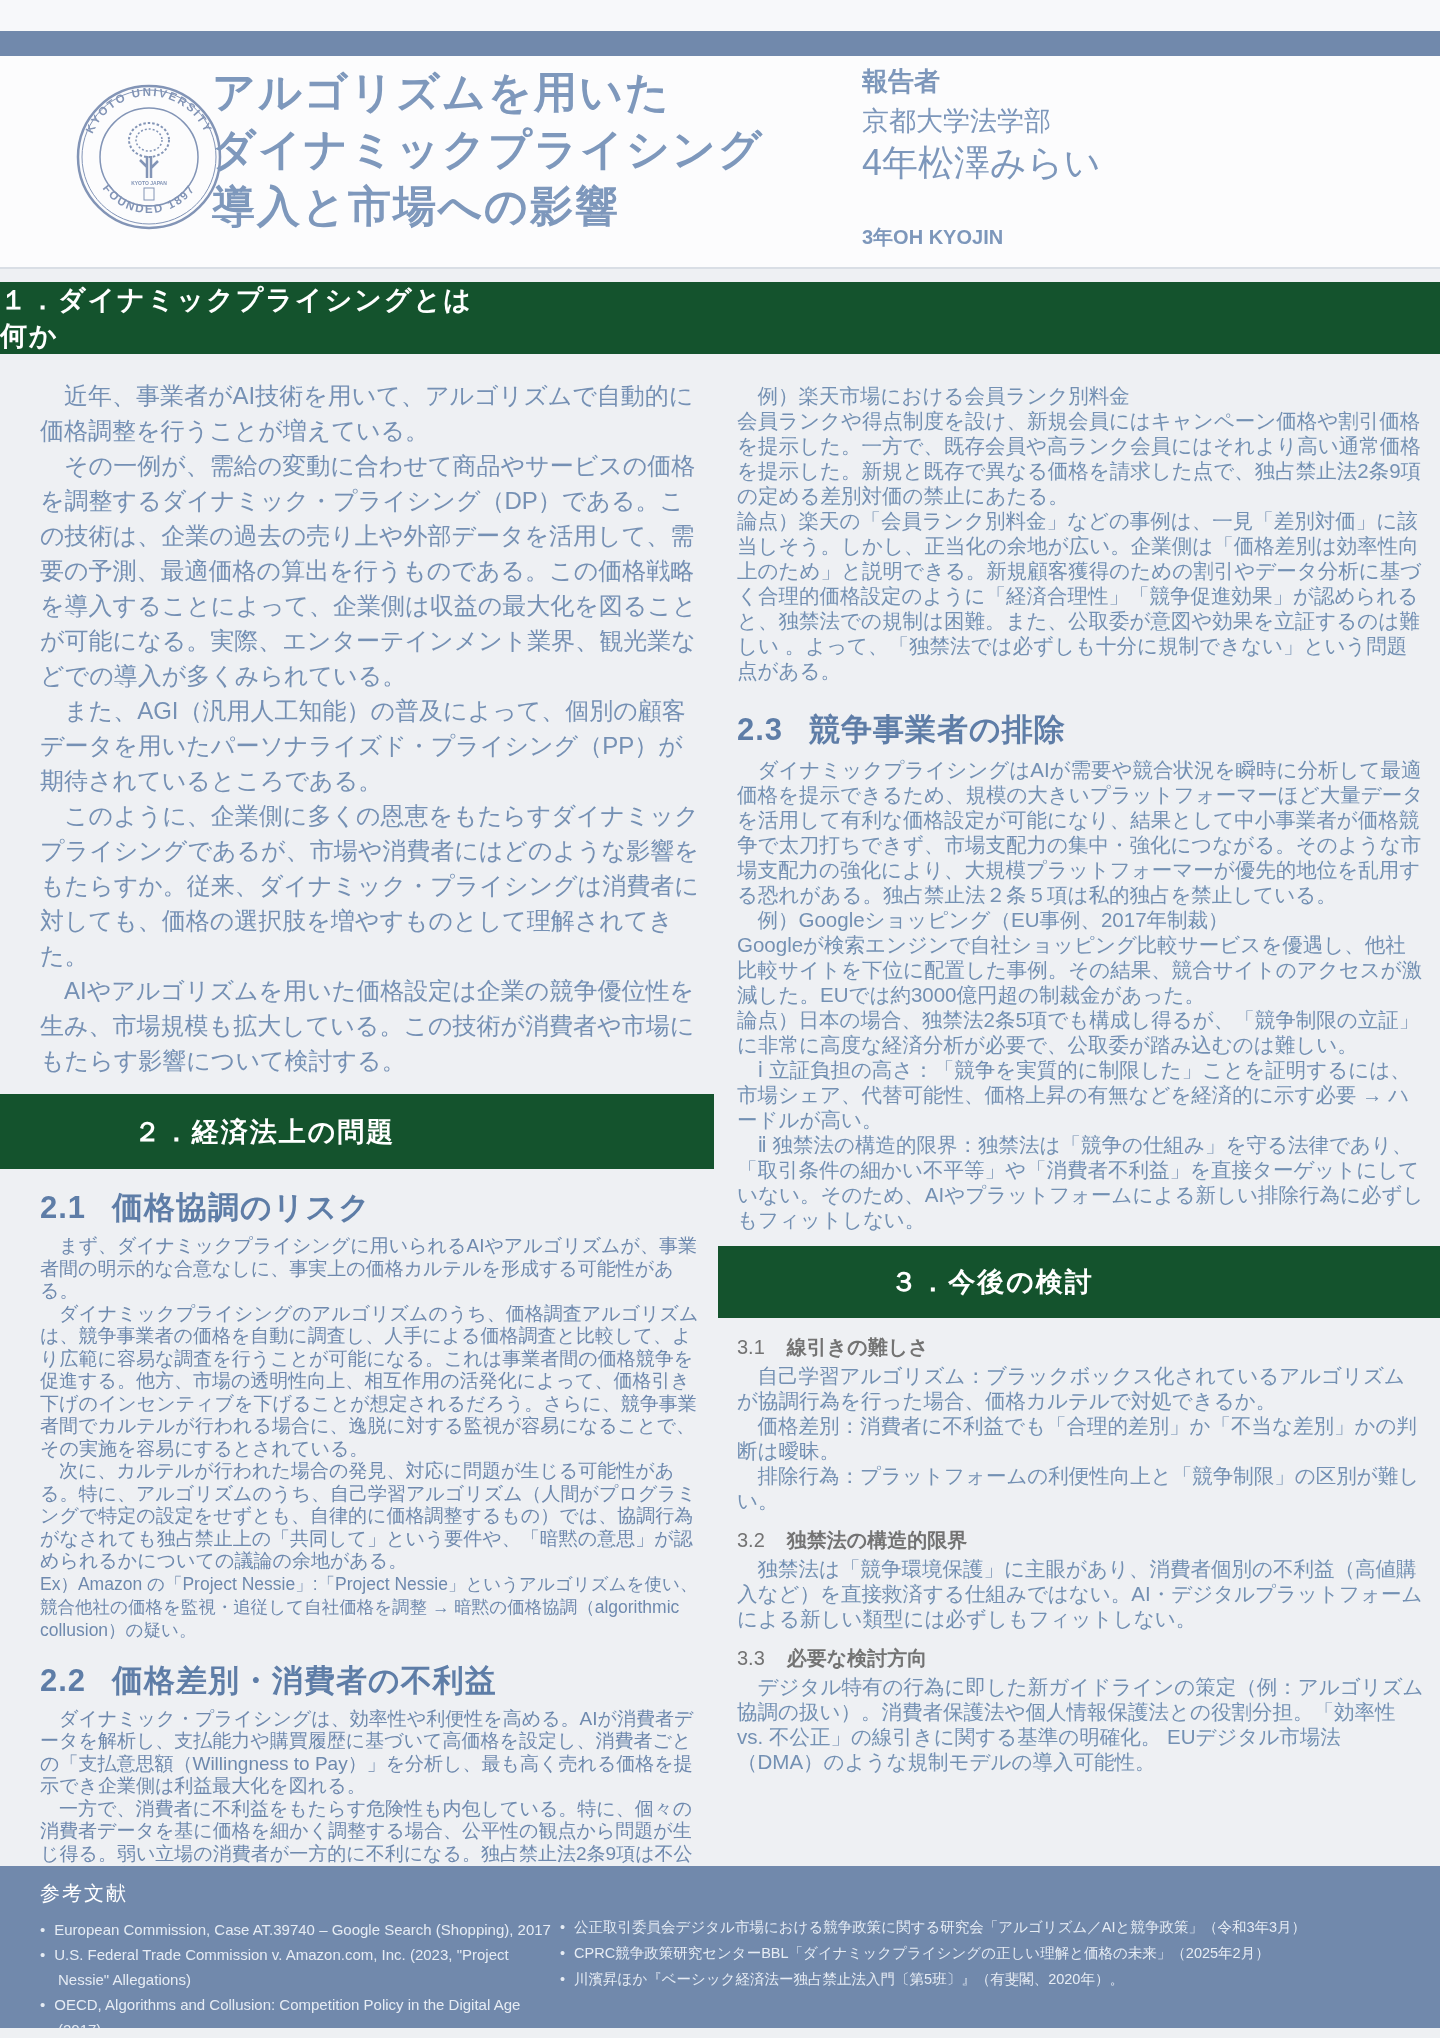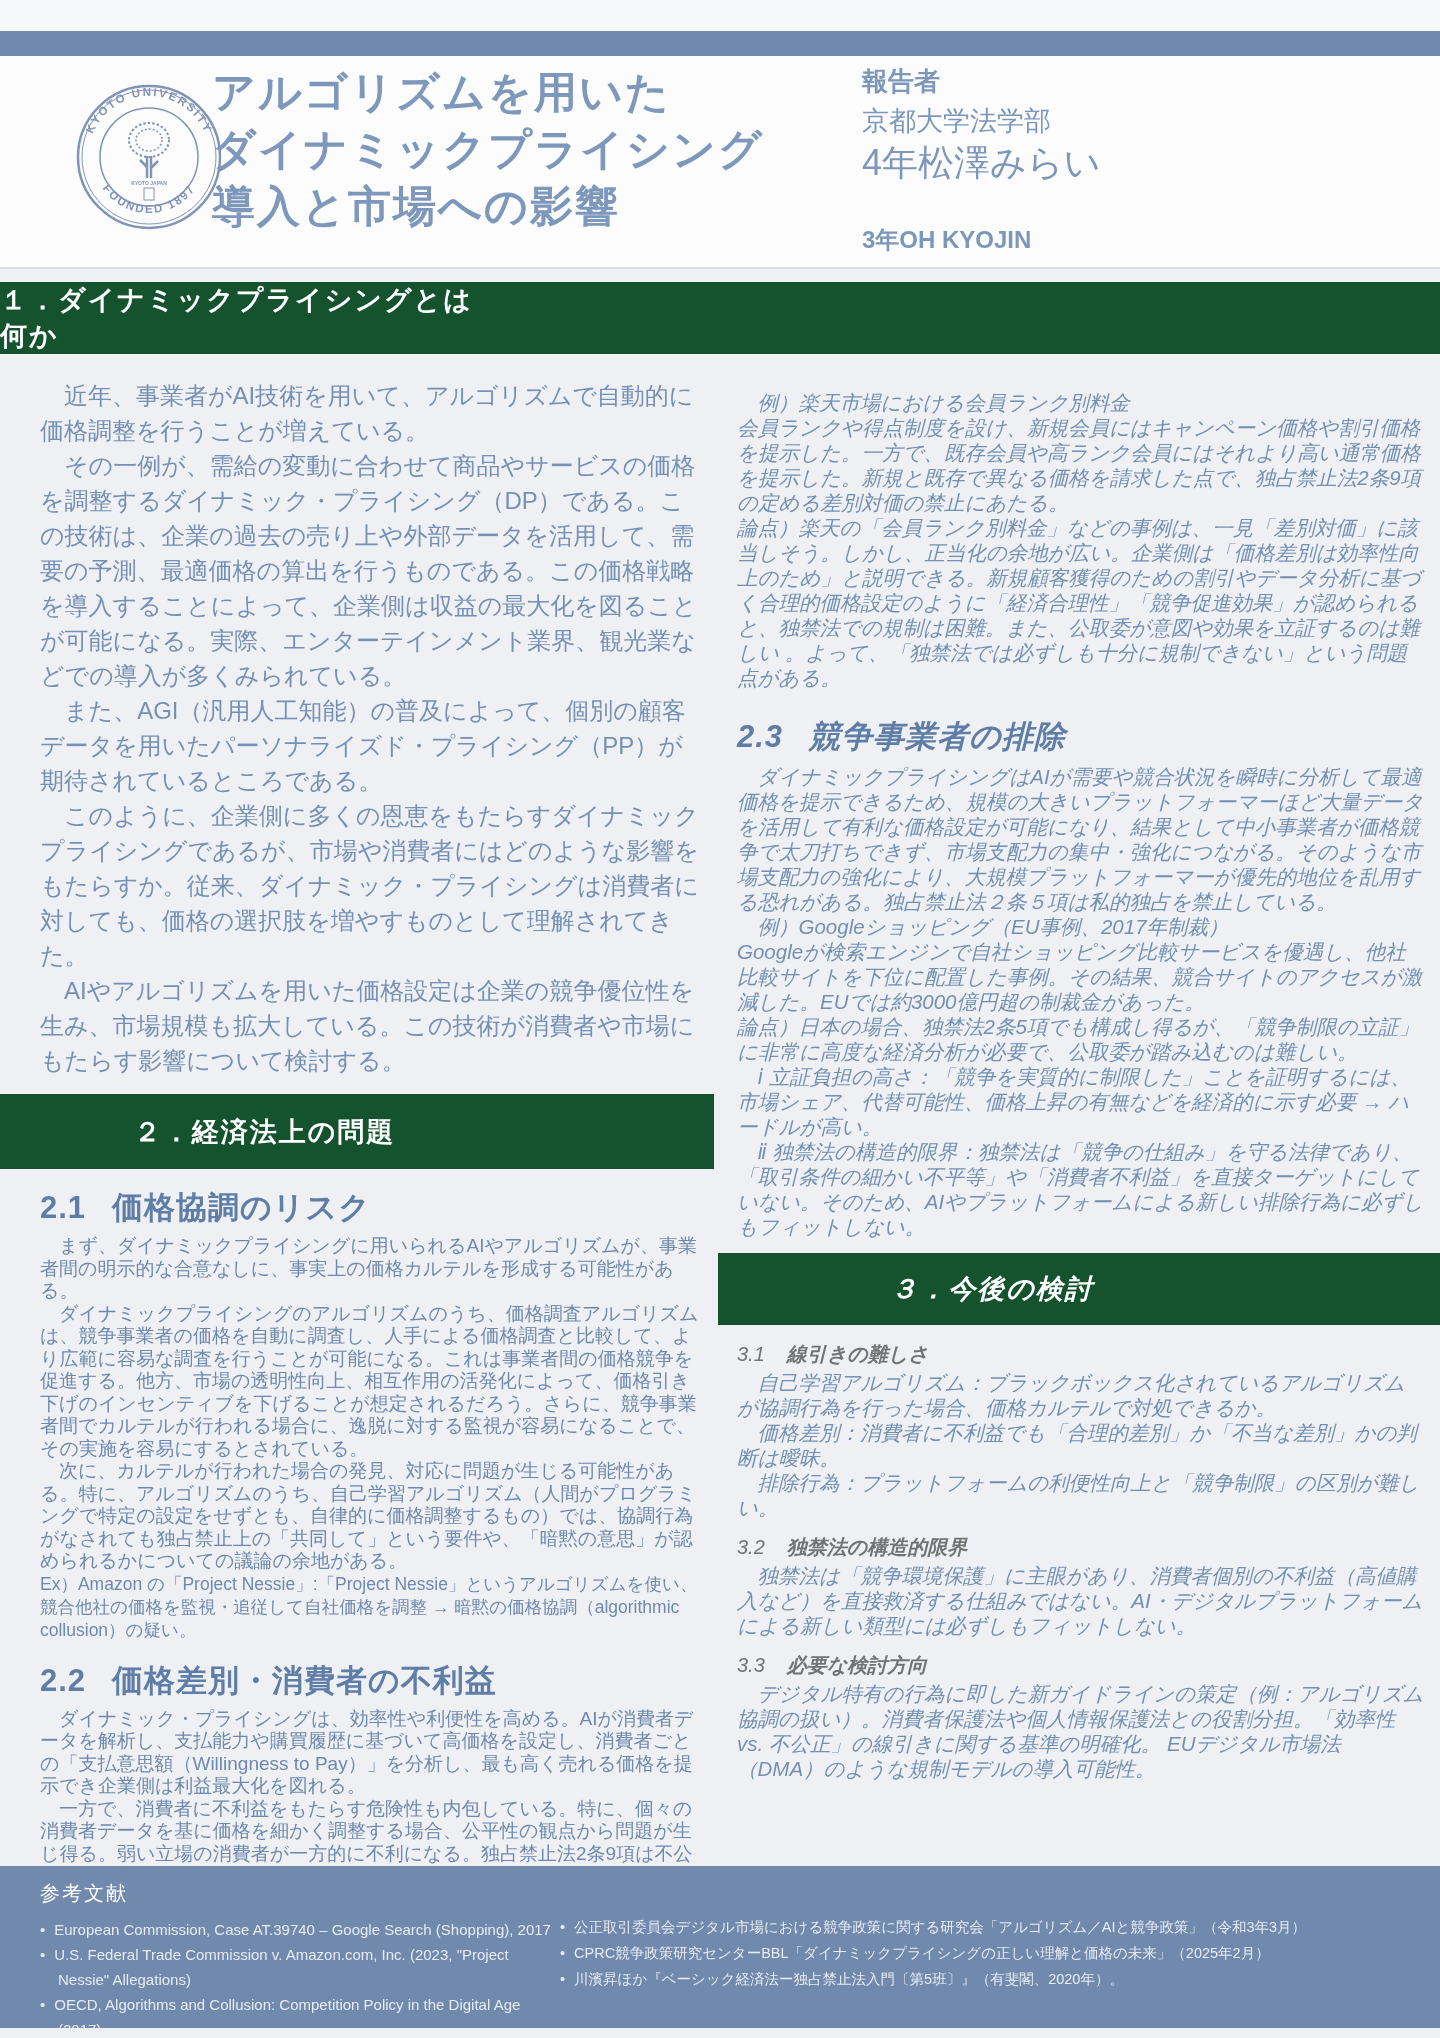--- a/index.html
+++ b/index.html
@@ -18,33 +18,33 @@
   
   .header{height:217px;background:#fcfcfd;position:relative;border-bottom:2px solid #d9dee5;}
   .logo{position:absolute;left:74px;top:26px;width:150px;height:150px;}
   .logo svg{width:100%;height:100%;}
   .title{position:absolute;left:212px;top:8px;
     font-size:43px;font-weight:bold;color:#7e98bc;line-height:57px;letter-spacing:2px;}
   .reporter{position:absolute;left:862px;top:8px;color:#7d97bb;}
   .rep-label{font-size:26px;font-weight:bold;}
   .rep-aff{font-size:27px;margin-top:4px;}
   .rep-m1{font-size:36px;}
-  .rep-m2{font-size:24px;margin-top:36px;font-weight:bold;}
+  .rep-m2{font-size:20px;margin-top:36px;font-weight:bold;}
 
   
   .secbar{background:#14532d;color:#ffffff;font-weight:bold;font-size:27px;
     display:flex;align-items:center;justify-content:center;letter-spacing:2px;}
   .s1bar{height:72px;margin-top:13px;padding-right:950px;}
   .s2bar{height:75px;margin:16px -10px 0 -40px;padding-right:185px;}
   .s3bar{height:72px;margin:14px -15px 0 -19px;padding-right:174px;}
 
   
   .columns{flex:1 1 auto;display:flex;overflow:hidden;}
   .colL{width:718px;box-sizing:border-box;padding:0 14px 0 40px;}
-  .colR{flex:1;box-sizing:border-box;padding:10px 15px 0 19px;font-style:italic;}
+  .colR{flex:1;box-sizing:border-box;padding:3px 15px 0 19px;}
 
   p{margin:0;}
   .b1{font-size:24px;line-height:35px;color:#7590b4;}
   .s1text{margin-top:24px;}
   .b2{font-size:19px;line-height:22.5px;color:#6e89ae;}
   .ex{font-size:17.5px;line-height:23px;color:#6e89ae;}
   .b3{font-size:20.5px;line-height:25px;color:#7390b3;}
   .subhead{margin:18px 0 6px 0;font-size:31px;font-weight:bold;color:#5e7da7;letter-spacing:1px;}
   .subhead .num{margin-right:26px;}
   .sub3{margin:14px 0 2px 0;font-size:20px;color:#737373;}

